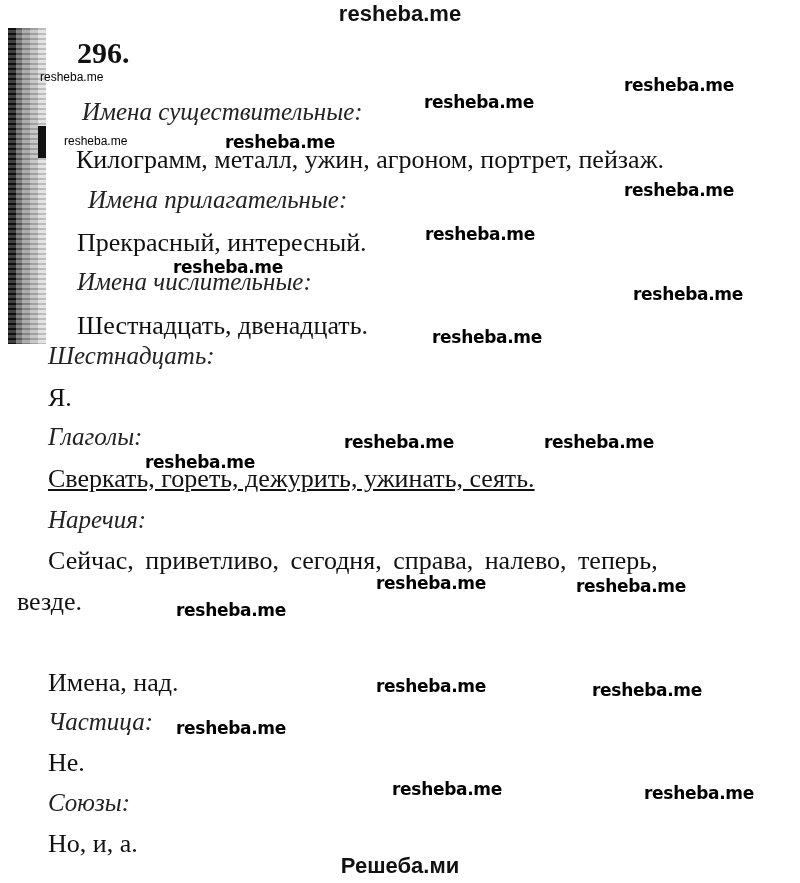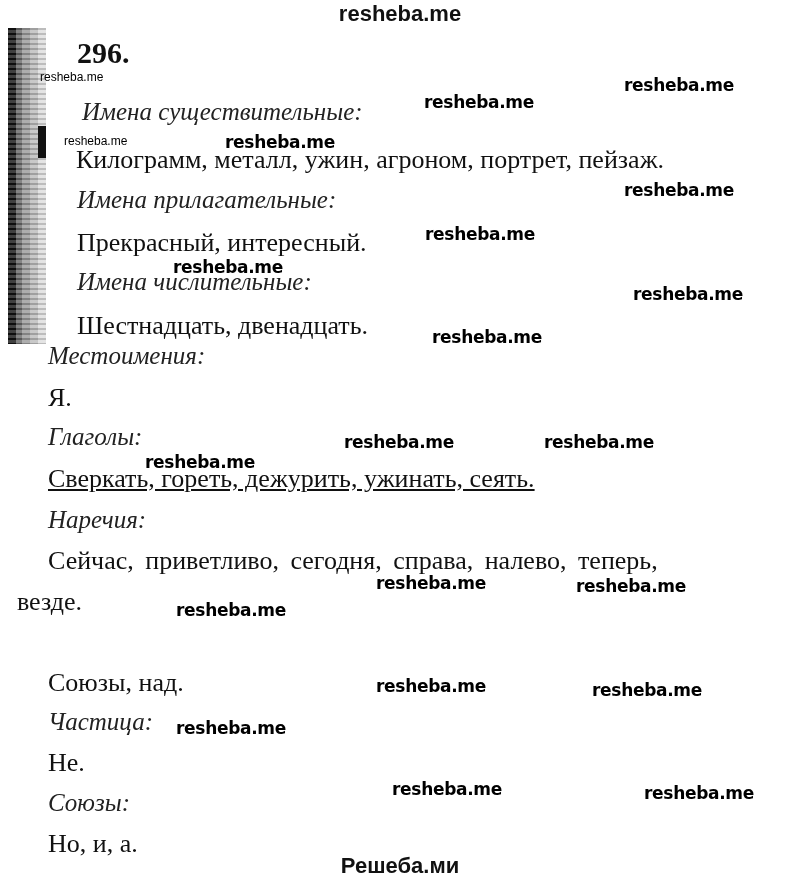--- a/index.html
+++ b/index.html
@@ -45,37 +45,37 @@
 
   <div class="spine">
       <div class="spine-notch"></div>
     </div>
 
   <div class="num">296.</div>
 
   <div class="line hdr" style="left:82px; top:98px;">Имена существительные:</div>
   <div class="line txt" style="left:76px; top:145px;">Килограмм, металл, ужин, агроном, портрет, пейзаж.</div>
 
-  <div class="line hdr" style="left:77px; top:186px;">Имена прилагательные:</div>
+  <div class="line hdr" style="left:88px; top:186px;">Имена прилагательные:</div>
   <div class="line txt" style="left:77px; top:228px;">Прекрасный, интересный.</div>
 
   <div class="line hdr" style="left:77px; top:268px;">Имена числительные:</div>
   <div class="line txt" style="left:77px; top:311px;">Шестнадцать, двенадцать.</div>
 
-  <div class="line hdr" style="left:48px; top:342px;">Местоимения:</div>
+  <div class="line hdr" style="left:48px; top:342px;">Шестнадцать:</div>
   <div class="line txt" style="left:48px; top:383px;">Я.</div>
 
   <div class="line hdr" style="left:48px; top:423px;">Глаголы:</div>
   <div class="line txt" style="left:48px; top:464px;text-decoration:underline;">Сверкать, гореть, дежурить, ужинать, сеять.</div>
 
   <div class="line hdr" style="left:48px; top:506px;">Наречия:</div>
   <div class="line txt" style="left:48px; top:546px; word-spacing:5px;">Сейчас, приветливо, сегодня, справа, налево, теперь,</div>
   <div class="line txt" style="left:17px; top:587px;">везде.</div>
 
-  <div class="line txt" style="left:48px; top:668px;">Союзы, над.</div>
+  <div class="line txt" style="left:48px; top:668px;">Имена, над.</div>
 
   <div class="line hdr" style="left:48px; top:708px;">Частица:</div>
   <div class="line txt" style="left:48px; top:748px;">Не.</div>
 
   <div class="line hdr" style="left:48px; top:789px;">Союзы:</div>
   <div class="line txt" style="left:48px; top:829px;">Но, и, а.</div>
 
   <div class="wm-small" style="left:40px; top:70px;">resheba.me</div>
   <div class="wm-small" style="left:64px; top:134px;">resheba.me</div>
 

